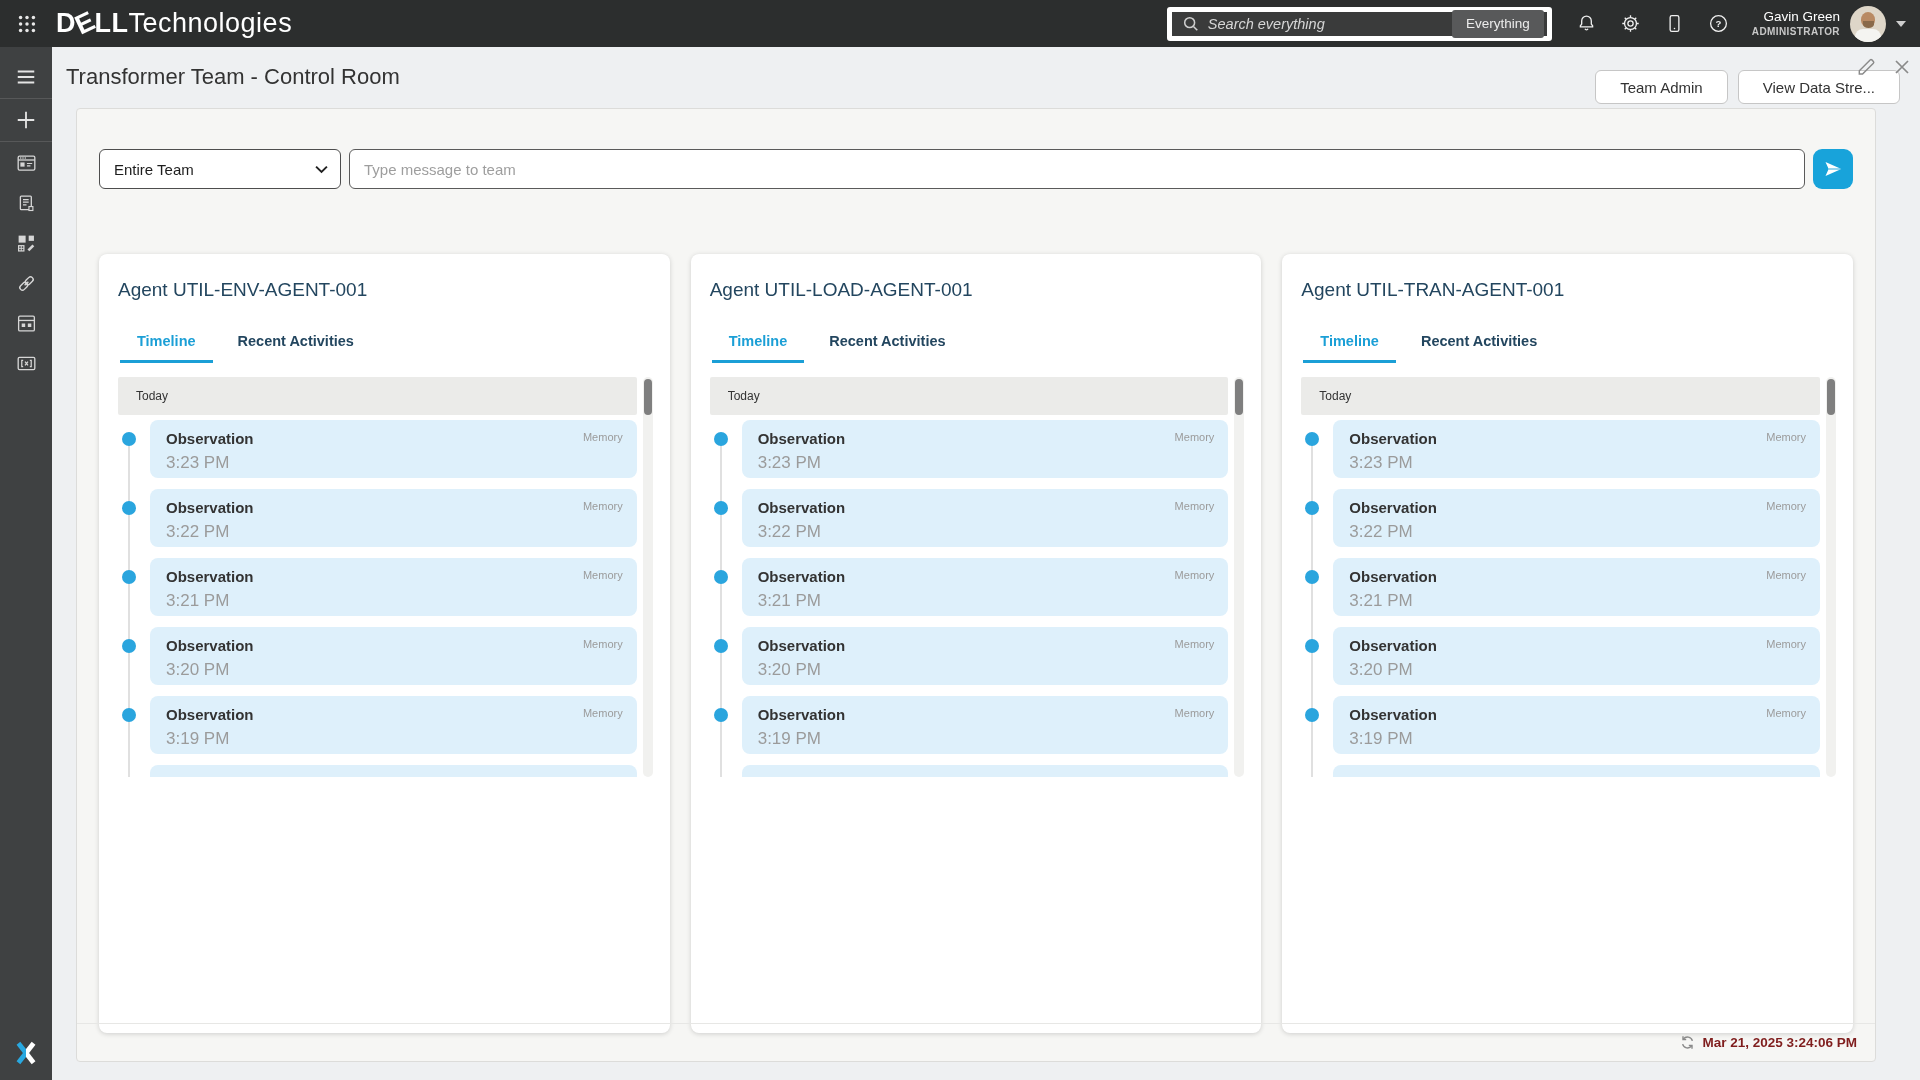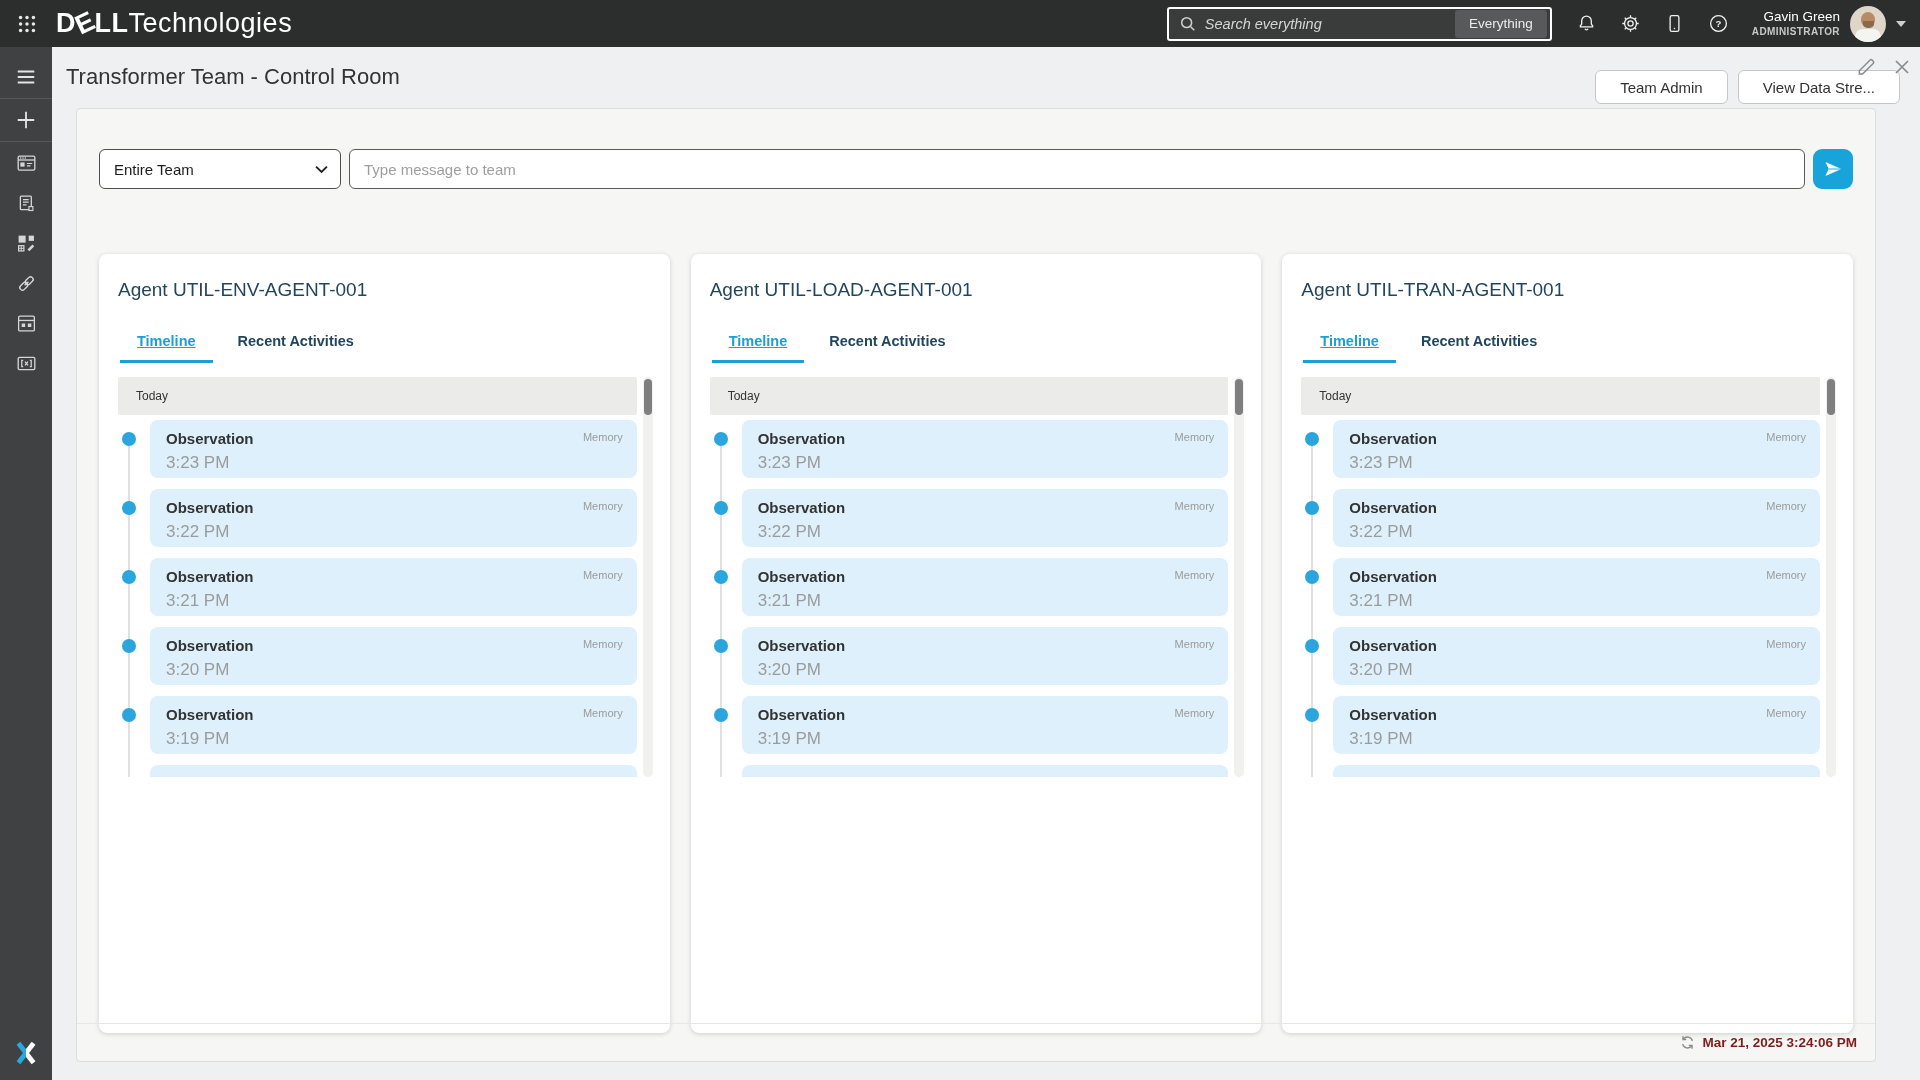--- a/index.html
+++ b/index.html
@@ -11,21 +11,21 @@
   .topbar { height:47px; background:#2c2e2e; display:flex; align-items:center;
             padding:0 14px 0 12px; flex:0 0 47px; }
   .waffle-btn { background:none; border:none; cursor:pointer; width:30px; height:30px;
                 display:flex; align-items:center; justify-content:center; }
   .brand { display:flex; align-items:baseline; margin-left:14px; color:#fff;
            font-size:27px; letter-spacing:.5px; white-space:nowrap; }
   .brand-bold { font-weight:800; display:flex; align-items:baseline; }
   .brand-bold .tilt { display:inline-block; transform:rotate(-25deg); transform-origin:center; }
   .brand-light { font-weight:300; }
   .tb-spacer { flex:1; }
-  .search { width:385px; height:34px; background:#3a3b3b; border:2px solid #ffffff;
+  .search { width:385px; height:34px; background:#3a3b3b; border:5px solid #ffffff;
             border-radius:3px; display:flex; align-items:center; padding-left:10px; }
   .search input { flex:1; background:transparent; border:none; outline:none; color:#eee;
                   font-size:14.5px; font-style:italic; min-width:0; font-family:"Liberation Sans",sans-serif; }
   .search input::placeholder { color:#d6d6d6; font-style:italic; }
   .scope-btn { height:28px; margin:3px; padding:0 14px; background:#58595a; color:#ececec;
                border:none; border-radius:3px; font-size:13.5px; cursor:pointer;
                font-family:"Liberation Sans",sans-serif; }
   .tb-icons { display:flex; align-items:center; margin-left:22px; gap:18px; }
   .tb-icon-btn { background:none; border:none; width:26px; height:26px; cursor:pointer;
                  display:flex; align-items:center; justify-content:center; }
@@ -79,21 +79,21 @@
   .send-btn { width:40px; height:40px; background:#18a3da; border:none; border-radius:9px;
               display:flex; align-items:center; justify-content:center; cursor:pointer; }
 
   
   .cards { display:flex; gap:21px; padding:0 22px; margin-top:65px; height:779px; }
   .card { flex:1; background:#fff; border-radius:8px; box-shadow:0 1px 5px rgba(0,0,0,.16);
           position:relative; min-width:0; }
   .card-title { margin:25px 19px 0 19px; font-size:19px; font-weight:400; color:#23465f; }
   .tabs { display:flex; padding-left:21px; gap:8px; margin-top:22px; }
   .tab { padding:10px 17px 11px 17px; font-size:14.5px; font-weight:700; color:#23465f; cursor:pointer; }
-  .tab.active { color:#1b9fd6; border-bottom:3px solid #1b9fd6;text-decoration:underline; }
+  .tab.active { color:#1b9fd6; border-bottom:3px solid #1b9fd6; }
   .tlist { position:relative; margin:14px 17px 0 19px; height:400px; overflow:hidden; }
   .group-hdr { height:38px; line-height:38px; margin-right:16px; background:#ebebe9;
                border-radius:2px; padding-left:18px; font-size:12px; color:#333; margin-bottom:5px; }
   .connector { position:absolute; left:10px; top:62px; bottom:0; width:2px; background:#e0e0e0; }
   .erow { position:relative; margin:0 16px 11px 0; }
   .dot { position:absolute; left:4px; top:12px; width:14px; height:14px; border-radius:50%;
          background:#2aa5de; }
   .ecard { margin-left:32px; height:58px; background:#def0fb; border-radius:8px; position:relative; }
   .etitle { position:absolute; left:16px; top:10px; font-size:15px; font-weight:700; color:#333; }
   .ebadge { position:absolute; right:14px; top:11px; font-size:11px; color:#9b9b9b; }

